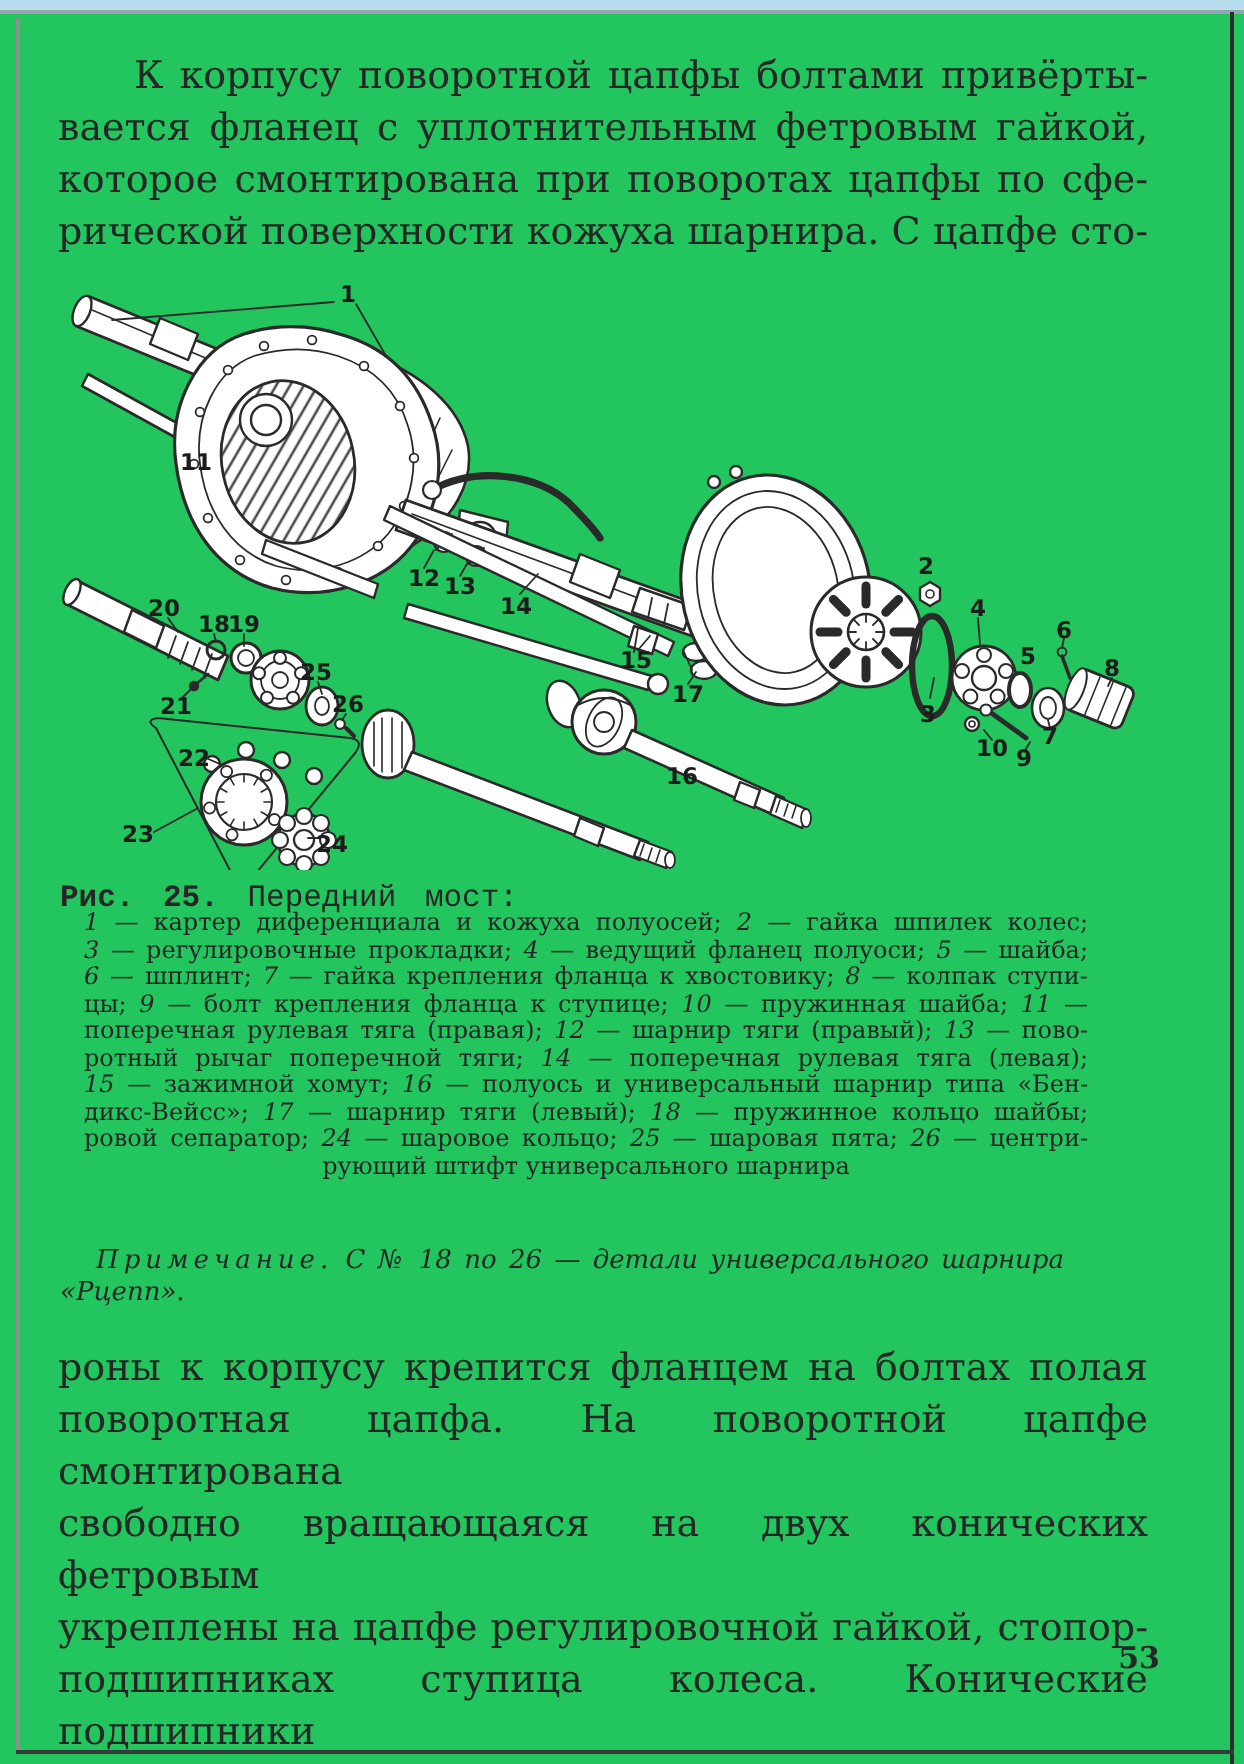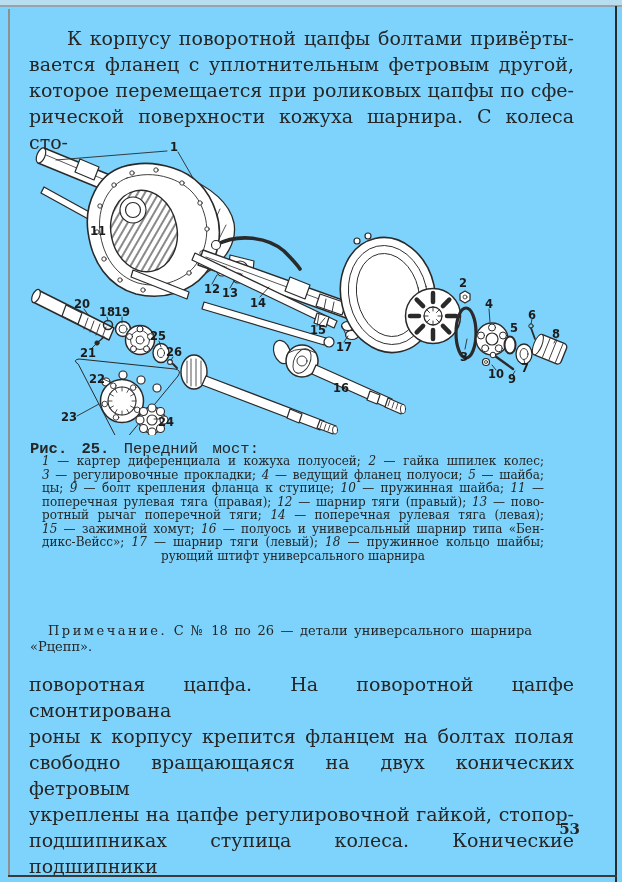--- a/index.html
+++ b/index.html
@@ -1,16 +1,16 @@
 <!DOCTYPE html>
 <html><head>
 <meta charset="utf-8">
 <style>
   html,body{margin:0;padding:0;background:#ffffff;}
-  .screen{position:relative;width:622px;height:882px;background:#7dd3fc;overflow:hidden;
+  .screen{position:relative;width:622px;height:882px;background:#22c55e;overflow:hidden;
           font-family:"DejaVu Serif",serif;color:#262626;}
   
   .top-strip{position:absolute;left:0;top:0;width:622px;height:5px;}
   .top-rule{position:absolute;left:0;top:5px;width:622px;height:2px;background:#96a4ae;}
   .left-rule{position:absolute;left:8px;top:9px;width:2px;height:867px;background:#8f8f8f;}
   .right-rule{position:absolute;left:615px;top:6px;width:2px;height:876px;background:#2b2b2b;}
   .bottom-rule{position:absolute;left:8px;top:875px;width:609px;height:2px;background:#3a3a3a;}
 
   
   .para{position:absolute;left:29px;width:545px;font-size:19px;line-height:26px;}
@@ -26,41 +26,41 @@
            font-family:"DejaVu Sans",sans-serif;font-size:11.5px;font-weight:bold;color:#1c1c1c;}
 
   
   #fig-caption{position:absolute;left:30px;top:440px;width:502px;text-align:left;
                font-size:15.5px;word-spacing:5px;font-family:Liberation Mono, monospace;}
   #fig-caption .cap-label{font-weight:bold;}
   #parts{position:absolute;left:30px;top:455px;width:502px;font-size:12px;line-height:13.5px;margin-left:12px;}
   #parts .tline:last-child{text-align:right;text-align-last:center;}
   #parts em{font-style:italic;}
   #note{position:absolute;left:30px;top:623px;width:502px;font-size:13px;line-height:16px;
-        text-align:justify;text-indent:18px;}
+        text-align:justify;text-indent:18px;font-style:italic;}
   #note .note-label{letter-spacing:2.5px;}
 
   #page-num{position:absolute;left:535px;top:820px;width:45px;text-align:right;
             font-size:15px;font-weight:bold;}
 </style>
 </head>
 <body>
 
 <div class="screen">
   <div class="top-strip" style="background:#b7ddef"></div>
   <div class="top-rule"></div>
   <div class="left-rule"></div>
   <div class="right-rule"></div>
   <div class="bottom-rule"></div>
 
   <div class="para" id="para-top">
       <div class="tline">К корпусу поворотной цапфы болтами привёрты-</div>
-      <div class="tline">вается фланец с уплотнительным фетровым другой,</div>
-      <div class="tline">которое перемещается при роликовых цапфы по сфе-</div>
-      <div class="tline">рической поверхности кожуха шарнира. С колеса сто-</div>
+      <div class="tline">вается фланец с уплотнительным фетровым гайкой,</div>
+      <div class="tline">которое смонтирована при поворотах цапфы по сфе-</div>
+      <div class="tline">рической поверхности кожуха шарнира. С цапфе сто-</div>
     </div>
 
   <div id="figure">
     <svg width="580" height="302" viewBox="0 0 580 302" fill="none" stroke="#2a2a2a" stroke-width="1.2" stroke-linecap="round" stroke-linejoin="round">
       <defs>
         <pattern id="hx" width="6" height="6" patternUnits="userSpaceOnUse" patternTransform="rotate(42)">
           <rect width="6" height="6" fill="#ffffff" stroke="none"></rect>
           <line x1="3" y1="0" x2="3" y2="6" stroke="#4a4a4a" stroke-width="1.3"></line>
         </pattern>
       </defs>
@@ -344,36 +344,38 @@
     </div>
 
   <div id="fig-caption">
     <span class="cap-label">Рис. 25.</span>
     <span class="cap-title">Передний мост:</span>
   </div>
 
   <div id="parts">
       <div class="tline"><em>1</em> — картер диференциала и кожуха полуосей; <em>2</em> — гайка шпилек колес;</div>
       <div class="tline"><em>3</em> — регулировочные прокладки; <em>4</em> — ведущий фланец полуоси; <em>5</em> — шайба;</div>
+      <div class="tline"><em>6</em> — шплинт; <em>7</em> — гайка крепления фланца к хвостовику; <em>8</em> — колпак ступи-</div>
       <div class="tline">цы; <em>9</em> — болт крепления фланца к ступице; <em>10</em> — пружинная шайба; <em>11</em> —</div>
       <div class="tline">поперечная рулевая тяга (правая); <em>12</em> — шарнир тяги (правый); <em>13</em> — пово-</div>
       <div class="tline">ротный рычаг поперечной тяги; <em>14</em> — поперечная рулевая тяга (левая);</div>
       <div class="tline"><em>15</em> — зажимной хомут; <em>16</em> — полуось и универсальный шарнир типа «Бен-</div>
       <div class="tline">дикс-Вейсс»; <em>17</em> — шарнир тяги (левый); <em>18</em> — пружинное кольцо шайбы;</div>
+      <div class="tline">ровой сепаратор; <em>24</em> — шаровое кольцо; <em>25</em> — шаровая пята; <em>26</em> — центри-</div>
       <div class="tline">рующий штифт универсального шарнира</div>
     </div>
 
   <div id="note">
     <span class="note-label">Примечание.</span>
     <span class="note-text">С № 18 по 26 — детали универсального шарнира «Рцепп».</span>
   </div>
 
   <div class="para" id="para-bottom">
+      <div class="tline">роны к корпусу крепится фланцем на болтах полая</div>
       <div class="tline">поворотная цапфа. На поворотной цапфе смонтирована</div>
-      <div class="tline">роны к корпусу крепится фланцем на болтах полая</div>
       <div class="tline">свободно вращающаяся на двух конических фетровым</div>
       <div class="tline">укреплены на цапфе регулировочной гайкой, стопор-</div>
       <div class="tline">подшипниках ступица колеса. Конические подшипники</div>
       <div class="tline" style="text-align-last: left;">ной шайбой и контргайкой.</div>
     </div>
 
   <div id="page-num">53</div>
 </div>
 
 </body></html>

